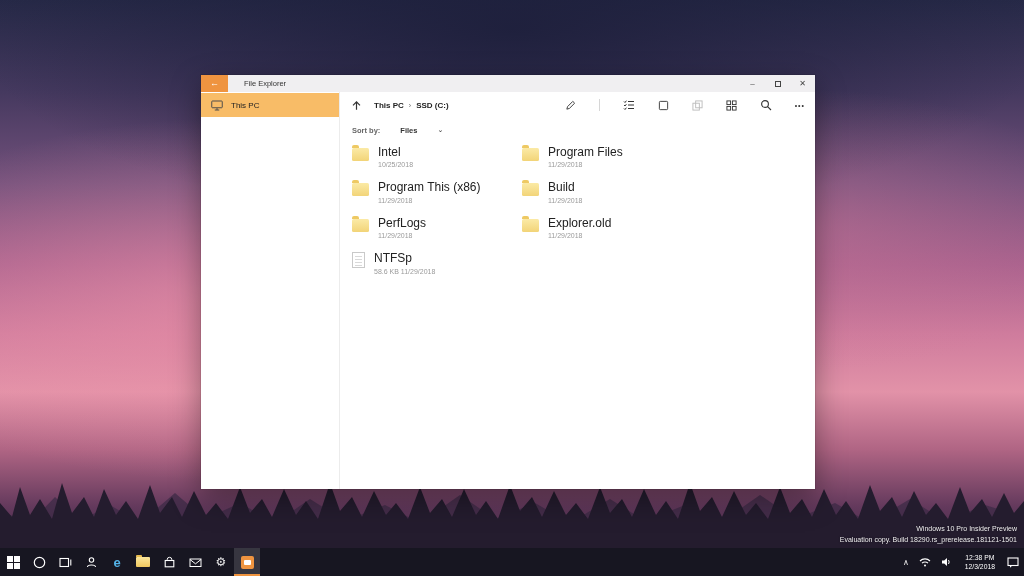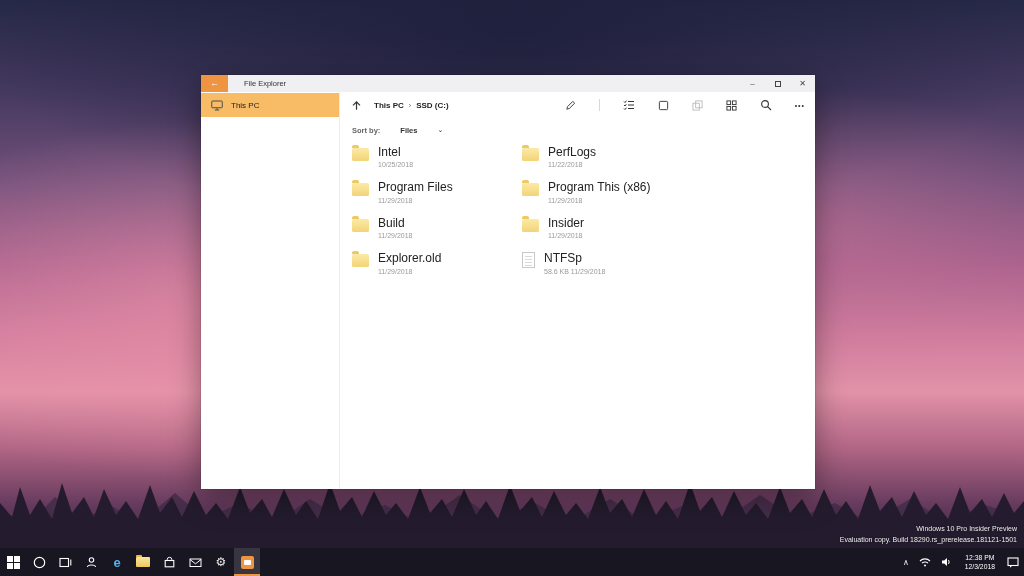--- a/index.html
+++ b/index.html
@@ -172,49 +172,42 @@
           <div class="file-item">
             <span class="icon-folder"></span>
             <div>
                 <div class="item-name">Intel</div>
                  <div class="item-meta">10/25/2018</div>
               </div>
           </div>
           <div class="file-item">
             <span class="icon-folder"></span>
             <div>
+                <div class="item-name">Program Files</div>
+                 <div class="item-meta">11/29/2018</div>
+              </div>
+          </div>
+          <div class="file-item">
+            <span class="icon-folder"></span>
+            <div>
+                <div class="item-name">Program This (x86)</div>
+                 <div class="item-meta">11/29/2018</div>
+              </div>
+          </div>
+          <div class="file-item">
+            <span class="icon-folder"></span>
+            <div>
+                <div class="item-name">Build</div>
+                 <div class="item-meta">11/29/2018</div>
+              </div>
+          </div>
+          <div class="file-item">
+            <span class="icon-folder"></span>
+            <div>
                 <div class="item-name">PerfLogs</div>
-                 <div class="item-meta">11/22/2018</div>
-              </div>
-          </div>
-          <div class="file-item">
-            <span class="icon-folder"></span>
-            <div>
-                <div class="item-name">Program Files</div>
-                 <div class="item-meta">11/29/2018</div>
-              </div>
-          </div>
-          <div class="file-item">
-            <span class="icon-folder"></span>
-            <div>
-                <div class="item-name">Program This (x86)</div>
-                 <div class="item-meta">11/29/2018</div>
-              </div>
-          </div>
-          <div class="file-item">
-            <span class="icon-folder"></span>
-            <div>
-                <div class="item-name">Build</div>
-                 <div class="item-meta">11/29/2018</div>
-              </div>
-          </div>
-          <div class="file-item">
-            <span class="icon-folder"></span>
-            <div>
-                <div class="item-name">Insider</div>
                  <div class="item-meta">11/29/2018</div>
               </div>
           </div>
           <div class="file-item">
             <span class="icon-folder"></span>
             <div>
                 <div class="item-name">Explorer.old</div>
                  <div class="item-meta">11/29/2018</div>
               </div>
           </div>

